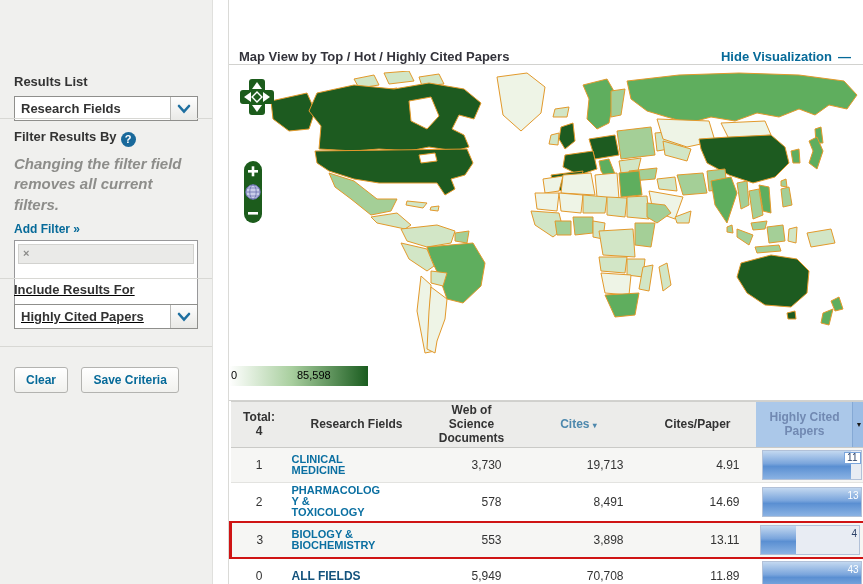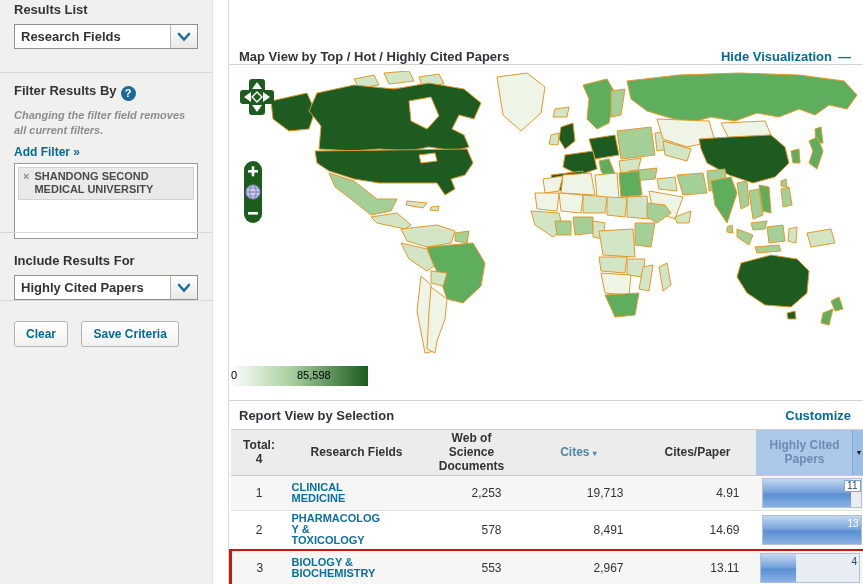--- a/index.html
+++ b/index.html
@@ -2,30 +2,30 @@
 <html><head>
 <meta charset="utf-8">
 <style>
   * { box-sizing: border-box; margin: 0; padding: 0; }
   html,body { width:863px; height:584px; }
   body { font-family:"Liberation Sans", sans-serif; background:#fff; position:relative; overflow:hidden; }
 
   
   .sidebar { position:absolute; left:0; top:0; width:213px; height:584px; background:#f0f0ee; border-right:1px solid #e0e0dd; }
   .sb-sec { padding:0 14px; }
-  .sec1 { height:72px; padding-top:2px; }
+  .sec1 { height:72px; padding-top:28px;margin-top:46px; }
   .sec2 { height:160px; border-top:1px solid #d8d8d4; padding-top:10px; }
-  .sec3 { height:68px; border-top:1px solid #d8d8d4; padding-top:20px; }
+  .sec3 { height:68px; border-top:1px solid #d8d8d4; padding-top:3px;text-decoration:underline; }
   .sec4 { height:284px; border-top:1px solid #d8d8d4; padding-top:20px; }
   .sb-title { font-size:13px; font-weight:bold; color:#333; }
   .dropdown { margin-top:7px; height:25px; background:#fff; border:1px solid #8f8f8c; display:flex; align-items:stretch; cursor:pointer; }
   .dd-value { flex:1; font-size:13px; font-weight:bold; color:#333; padding:4px 0 0 6px; white-space:nowrap; overflow:hidden; }
   .dd-btn { width:27px; border-left:1px solid #b9b9b6; background:linear-gradient(#fefefe,#e9e9e6); display:flex; align-items:center; justify-content:center; }
   .q-icon { display:inline-block; width:15px; height:15px; border-radius:50%; background:#19699b; color:#fff; font-size:11px; font-weight:bold; text-align:center; line-height:15px; margin-left:4px; vertical-align:-2px; cursor:pointer; }
-  .sb-note { font-style:italic; font-weight:bold; color:#8d8d8a; font-size:11px; line-height:1.35; margin-top:7px; }
+  .sb-note { font-style:italic; font-weight:bold; color:#8d8d8a; font-size:15px; line-height:1.35; margin-top:7px; }
   .add-filter { display:inline-block; margin-top:7px; color:#066a99; font-weight:bold; font-size:12px; text-decoration:none; cursor:pointer; }
   .filter-box { margin-top:3px; height:76px; background:#fff; border:1px solid #98989a; padding:3px; overflow:hidden; }
   .chip { background:#eaeae8; border:1px solid #d2d2cf; display:flex; gap:5px; padding:2px 4px; font-size:11px; font-weight:bold; color:#4a4a48; line-height:1.25; }
   .chip-x { color:#8a8a88; cursor:pointer; }
   .btn { display:inline-block; background:linear-gradient(#ffffff,#f1f1ee); border:1px solid #b3b3b0; border-radius:3px; color:#066a99; font-weight:bold; font-size:12px; padding:5px 11px; margin-right:9px; cursor:pointer; }
 
   
   .main { position:absolute; left:228px; top:0; width:635px; height:584px; border-left:1px solid #dadad7; background:#fff; }
   .main-header { height:65px; border-bottom:1px solid #d2d2cf; display:flex; align-items:flex-end; justify-content:space-between; padding:0 12px 0 10px; }
   .panel-title { font-size:13px; font-weight:bold; color:#33333b; }
@@ -88,21 +88,20 @@
     </div>
   </div>
 
   <div class="sb-sec sec2">
     <div class="sb-title"><span>Filter Results By</span><span class="q-icon">?</span></div>
     <div class="sb-note">Changing the filter field removes all current filters.</div>
     <a class="add-filter">Add Filter »</a>
     <div class="filter-box">
       <div class="chip">
         <span class="chip-x">×</span>
-        <span>SHANDONG SECOND MEDICAL UNIVERSITY</span>
       </div>
     </div>
   </div>
 
   <div class="sb-sec sec3">
     <div class="sb-title">Include Results For</div>
     <div class="dropdown">
       <span class="dd-value">Highly Cited Papers</span>
       <span class="dd-btn">
         <svg width="14" height="10" viewBox="0 0 14 10">
@@ -249,24 +248,20 @@
       </g>
       <rect x="5" y="52" width="10" height="2.6" fill="#fff"></rect>
     </svg>
 
     <div class="scale">
       <span class="scale-min">0</span>
       <span class="scale-max">85,598</span>
     </div>
   </div>
 
-  <div class="report-header">
-    <span class="panel-title">Report View by Selection</span>
-    <a class="customize">Customize</a>
-  </div>
 
   <table>
     <colgroup>
         <col class="c-rank">
         <col class="c-field">
         <col class="c-docs">
         <col class="c-cites">
         <col class="c-cpp">
         <col class="c-hcp">
       </colgroup>
@@ -283,21 +278,21 @@
         <th>Cites/Paper</th>
         <th class="hcp pre"><span>Highly Cited
 Papers</span><span class="hcp-strip">▼</span></th>
       </tr>
     </thead>
     <tbody>
       <tr class="r1 shade">
         <td class="rank">1</td>
         <td class="field"><a>CLINICAL
 MEDICINE</a></td>
-        <td class="num">2,253</td>
+        <td class="num">3,730</td>
         <td class="num">19,713</td>
         <td class="num">4.91</td>
         <td class="hcp-cell">
             <div class="bar-track">
               <div class="bar-fill" style="width: 90%;"></div>
               <span class="bar-label boxed">11</span>
             </div>
           </td>
       </tr>
       <tr class="r2">
@@ -313,21 +308,21 @@
               <div class="bar-fill" style="width: 100%;"></div>
               <span class="bar-label inverse">13</span>
             </div>
           </td>
       </tr>
       <tr class="r3 shade hl">
         <td class="rank">3</td>
         <td class="field"><a>BIOLOGY &amp;
 BIOCHEMISTRY</a></td>
         <td class="num">553</td>
-        <td class="num">2,967</td>
+        <td class="num">3,898</td>
         <td class="num">13.11</td>
         <td class="hcp-cell">
             <div class="bar-track">
               <div class="bar-fill" style="width: 36%;"></div>
               <span class="bar-label">4</span>
             </div>
           </td>
       </tr>
       <tr class="r0">
         <td class="rank">0</td>

